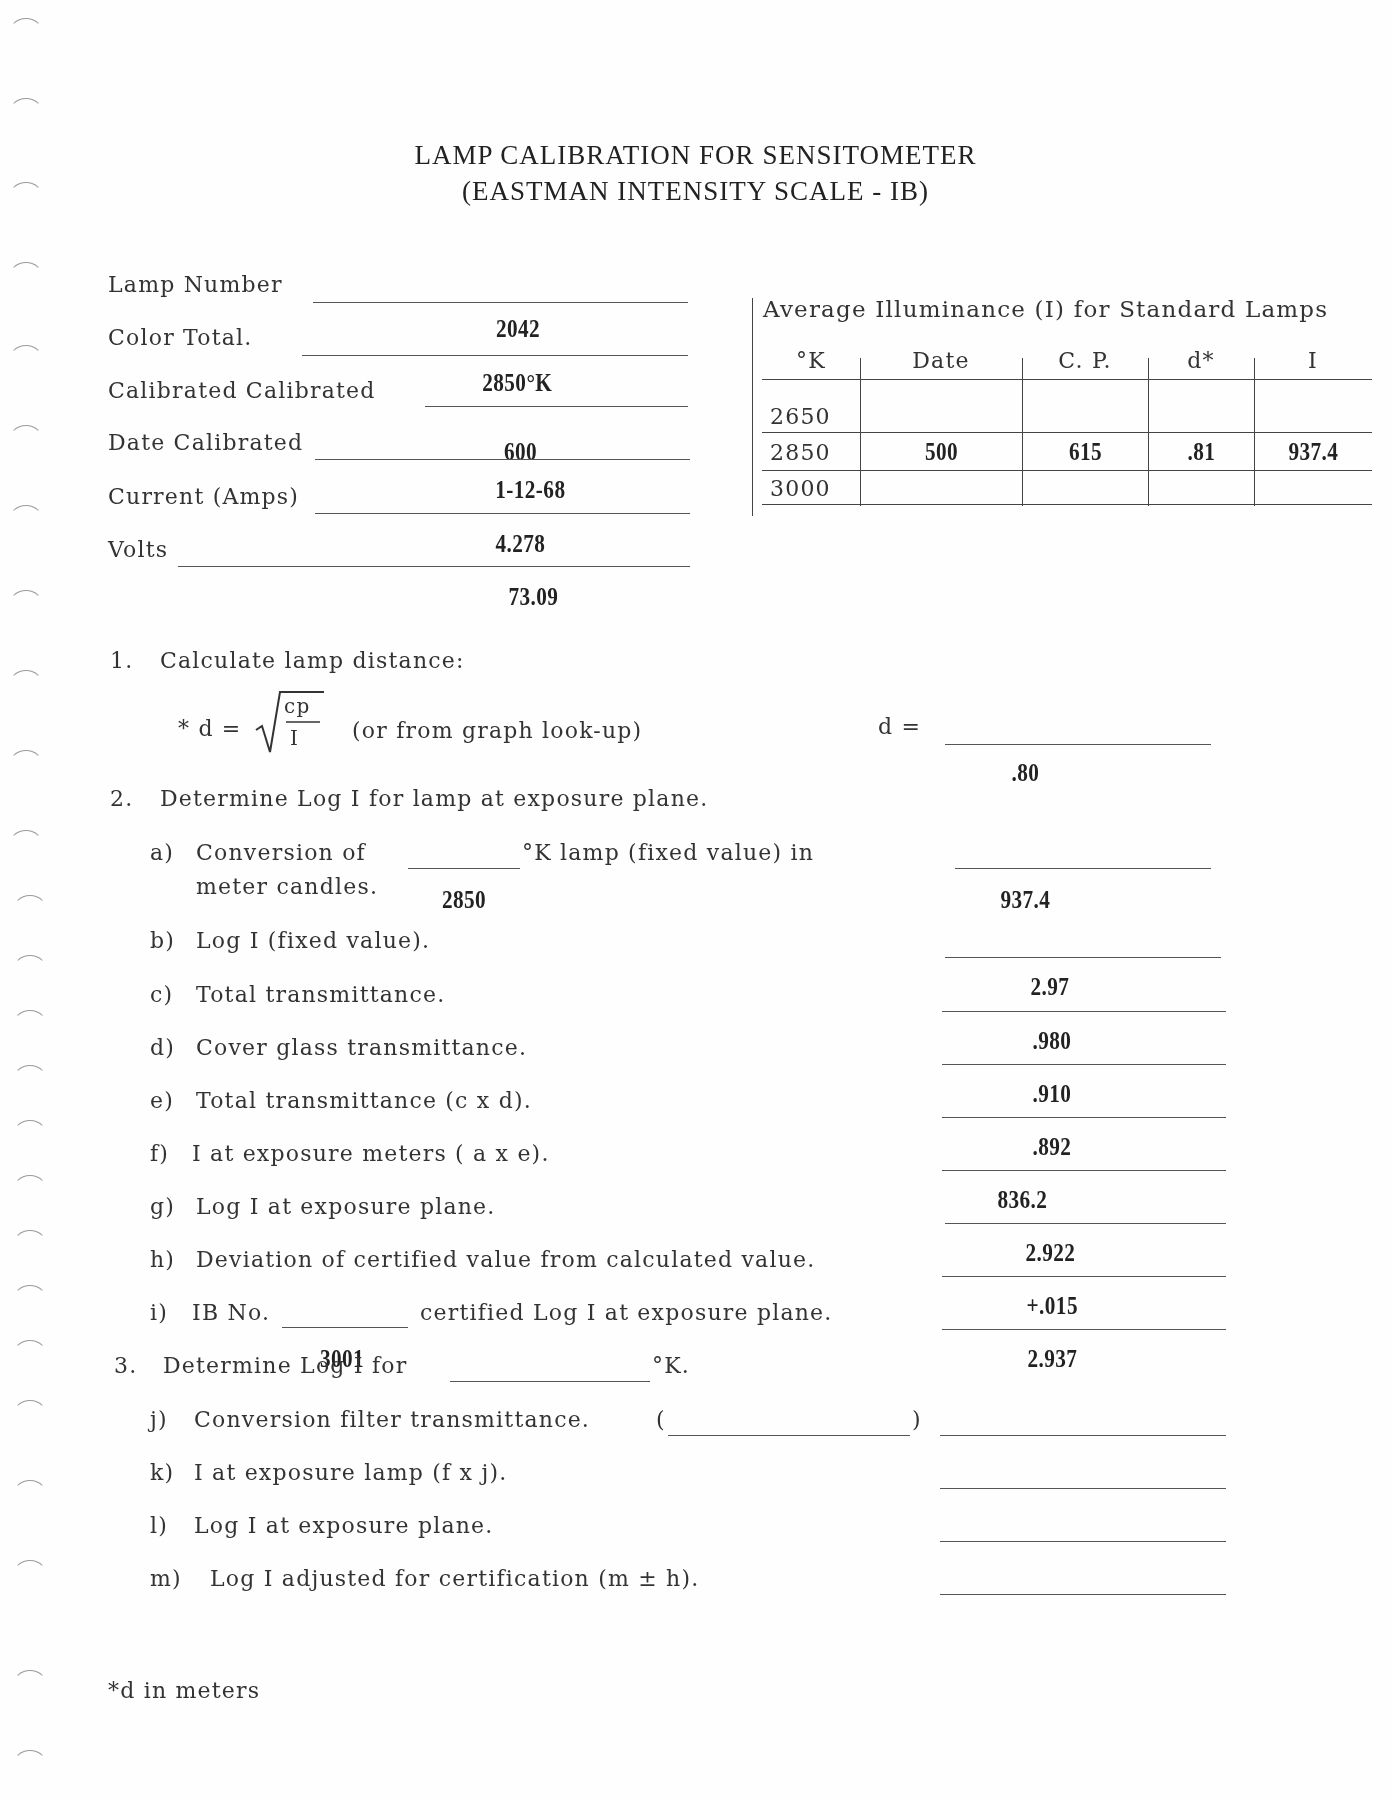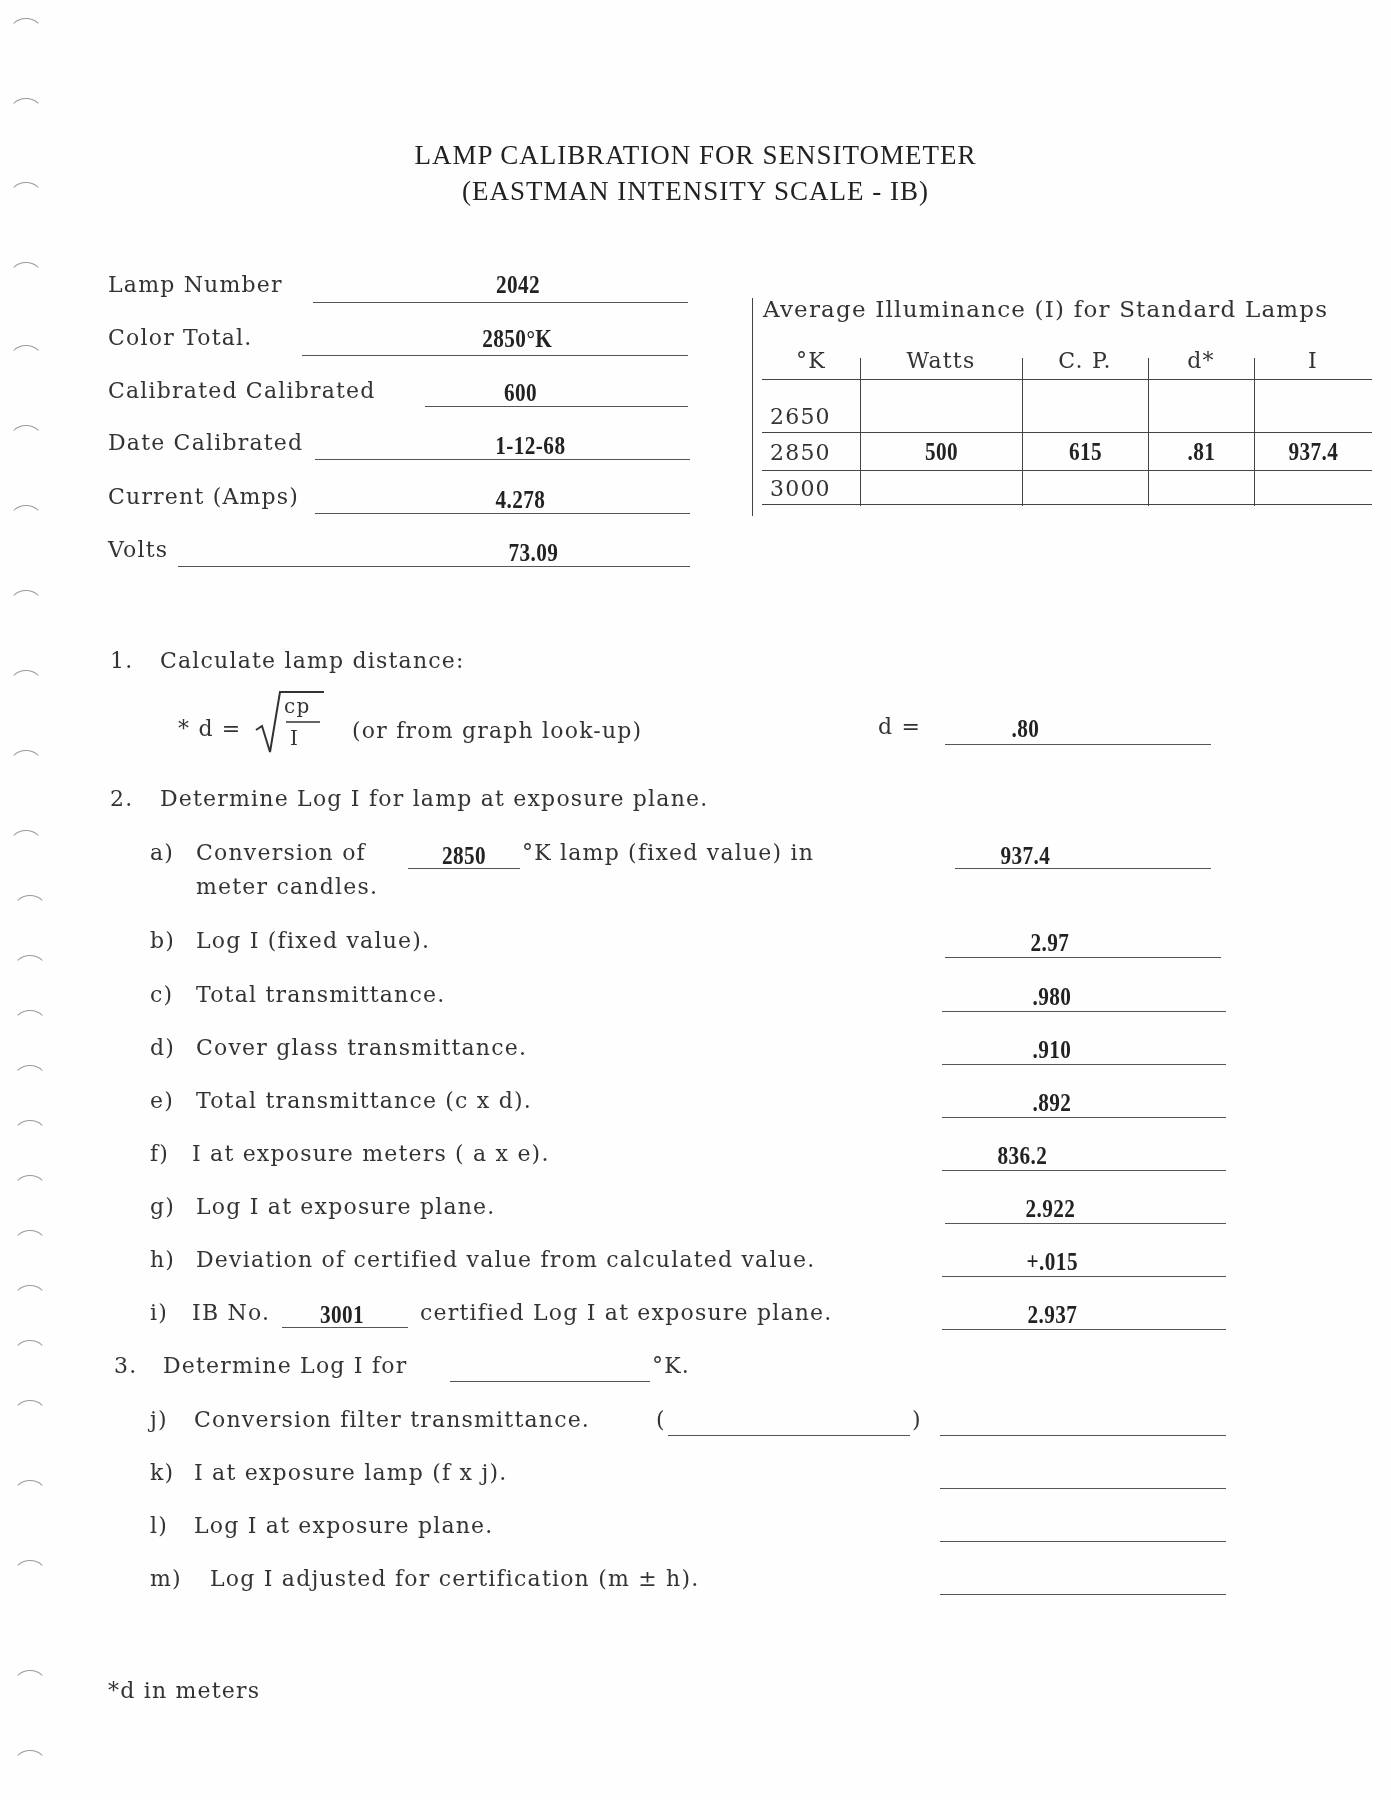--- a/index.html
+++ b/index.html
@@ -18,21 +18,21 @@
     border-left: 1px solid transparent; border-right: 1px solid transparent;
   }
   .title {
     position: absolute; left: 0; width: 1391px; text-align: center;
     font-family: "Liberation Serif", serif; font-size: 27px; letter-spacing: 1px;
     color: #222;
   }
   .lbl { font-family: "DejaVu Serif", serif; font-size: 22px; letter-spacing: 1.2px; color: #333; white-space: nowrap; }
   .typed { font-family: "Liberation Serif", serif; font-size: 25px; font-weight: bold; color: #222; letter-spacing: 0.5px; transform: scaleX(0.85); transform-origin: center; display: inline-block; white-space: nowrap; }
   .uline { position: absolute; height: 0; border-bottom: 1.5px solid #555; }
-  .valbox { position: absolute; text-align: center; }
+  .valbox { position: absolute; text-align: center; margin-top: 44px; }
   .vline { position: absolute; width: 0; border-left: 1.5px solid #444; }
   .hline { position: absolute; height: 0; border-top: 1.5px solid #444; }
   .tcell { position: absolute; text-align: center; }
 </style>
 </head>
 <body>
 
 <div>
   <div class="arc" style="left:8px;top:18px"></div>
   <div class="arc" style="left:8px;top:98px"></div>
@@ -68,21 +68,21 @@
   <div class="abs lbl" style="left:108px;top:272px">Lamp Number</div>
   <div class="uline" style="left:313px;top:302px;width:375px"></div>
   <div class="valbox" style="left:313px;top:271px;width:410px"><span class="typed">2042</span></div>
 
   <div class="abs lbl" style="left:108px;top:325px">Color Total.</div>
   <div class="uline" style="left:302px;top:355px;width:386px"></div>
   <div class="valbox" style="left:302px;top:325px;width:430px"><span class="typed">2850°K</span></div>
 
   <div class="abs lbl" style="left:108px;top:378px">Calibrated Calibrated</div>
   <div class="uline" style="left:425px;top:406px;width:263px"></div>
-  <div class="valbox" style="left:425px;top:379px;width:190px"><span class="typed">600</span></div>
+  <div class="valbox" style="left:425px;top:394px;width:190px"><span class="typed">600</span></div>
 
   <div class="abs lbl" style="left:108px;top:430px">Date Calibrated</div>
   <div class="uline" style="left:315px;top:459px;width:375px"></div>
   <div class="valbox" style="left:315px;top:432px;width:430px"><span class="typed">1-12-68</span></div>
 
   <div class="abs lbl" style="left:108px;top:484px">Current (Amps)</div>
   <div class="uline" style="left:315px;top:513px;width:375px"></div>
   <div class="valbox" style="left:315px;top:486px;width:410px"><span class="typed">4.278</span></div>
 
   <div class="abs lbl" style="left:108px;top:537px">Volts</div>
@@ -98,21 +98,21 @@
   <div class="vline" style="left:1022px;top:358px;height:148px"></div>
   <div class="vline" style="left:1148px;top:358px;height:148px"></div>
   <div class="vline" style="left:1254px;top:358px;height:148px"></div>
 
   <div class="hline" style="left:762px;top:379px;width:610px"></div>
   <div class="hline" style="left:762px;top:432px;width:610px"></div>
   <div class="hline" style="left:762px;top:470px;width:610px"></div>
   <div class="hline" style="left:762px;top:504px;width:610px"></div>
 
   <div class="tcell lbl" style="left:762px;top:348px;width:98px">°K</div>
-  <div class="tcell lbl" style="left:860px;top:348px;width:162px">Watts</div>
+  <div class="tcell lbl" style="left:860px;top:348px;width:162px">Date</div>
   <div class="tcell lbl" style="left:1022px;top:348px;width:126px">C. P.</div>
   <div class="tcell lbl" style="left:1148px;top:348px;width:106px">d*</div>
   <div class="tcell lbl" style="left:1254px;top:348px;width:118px">I</div>
 
   <div class="abs lbl" style="left:770px;top:404px">2650</div>
 
   <div class="abs lbl" style="left:770px;top:440px">2850</div>
   <div class="tcell" style="left:860px;top:438px;width:162px"><span class="typed">500</span></div>
   <div class="tcell" style="left:1022px;top:438px;width:126px"><span class="typed">615</span></div>
   <div class="tcell" style="left:1148px;top:438px;width:106px"><span class="typed">.81</span></div>

